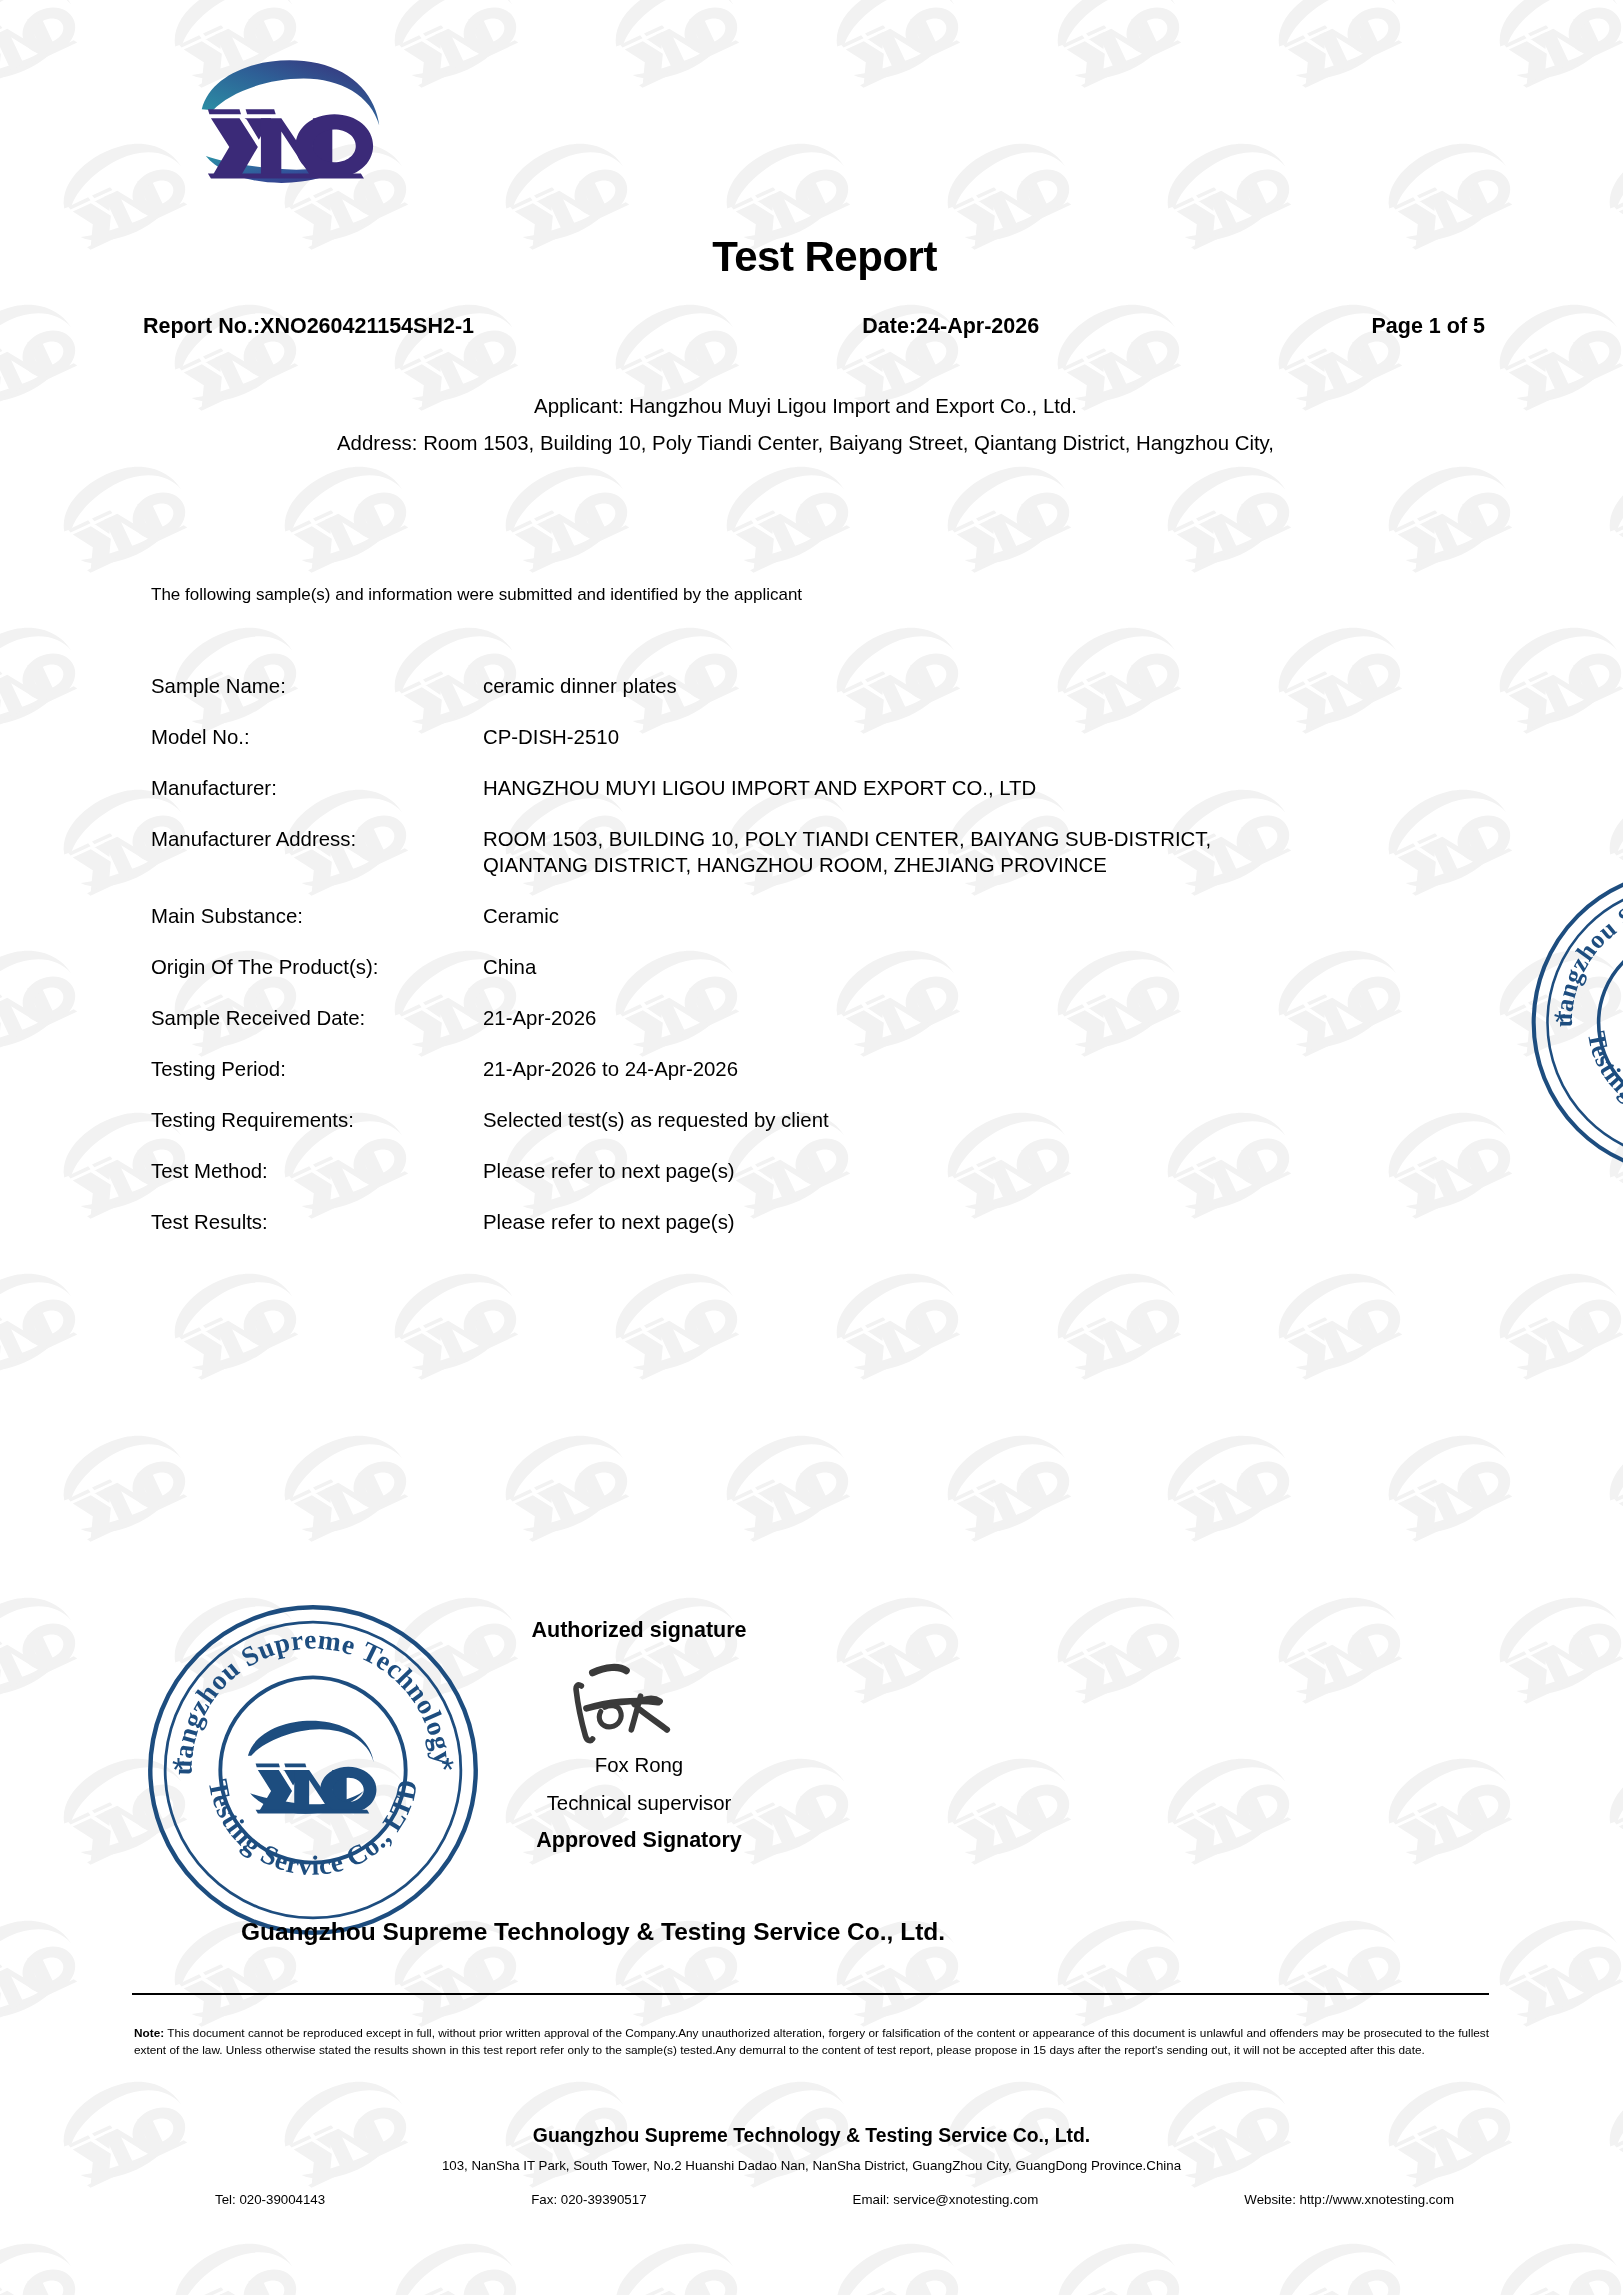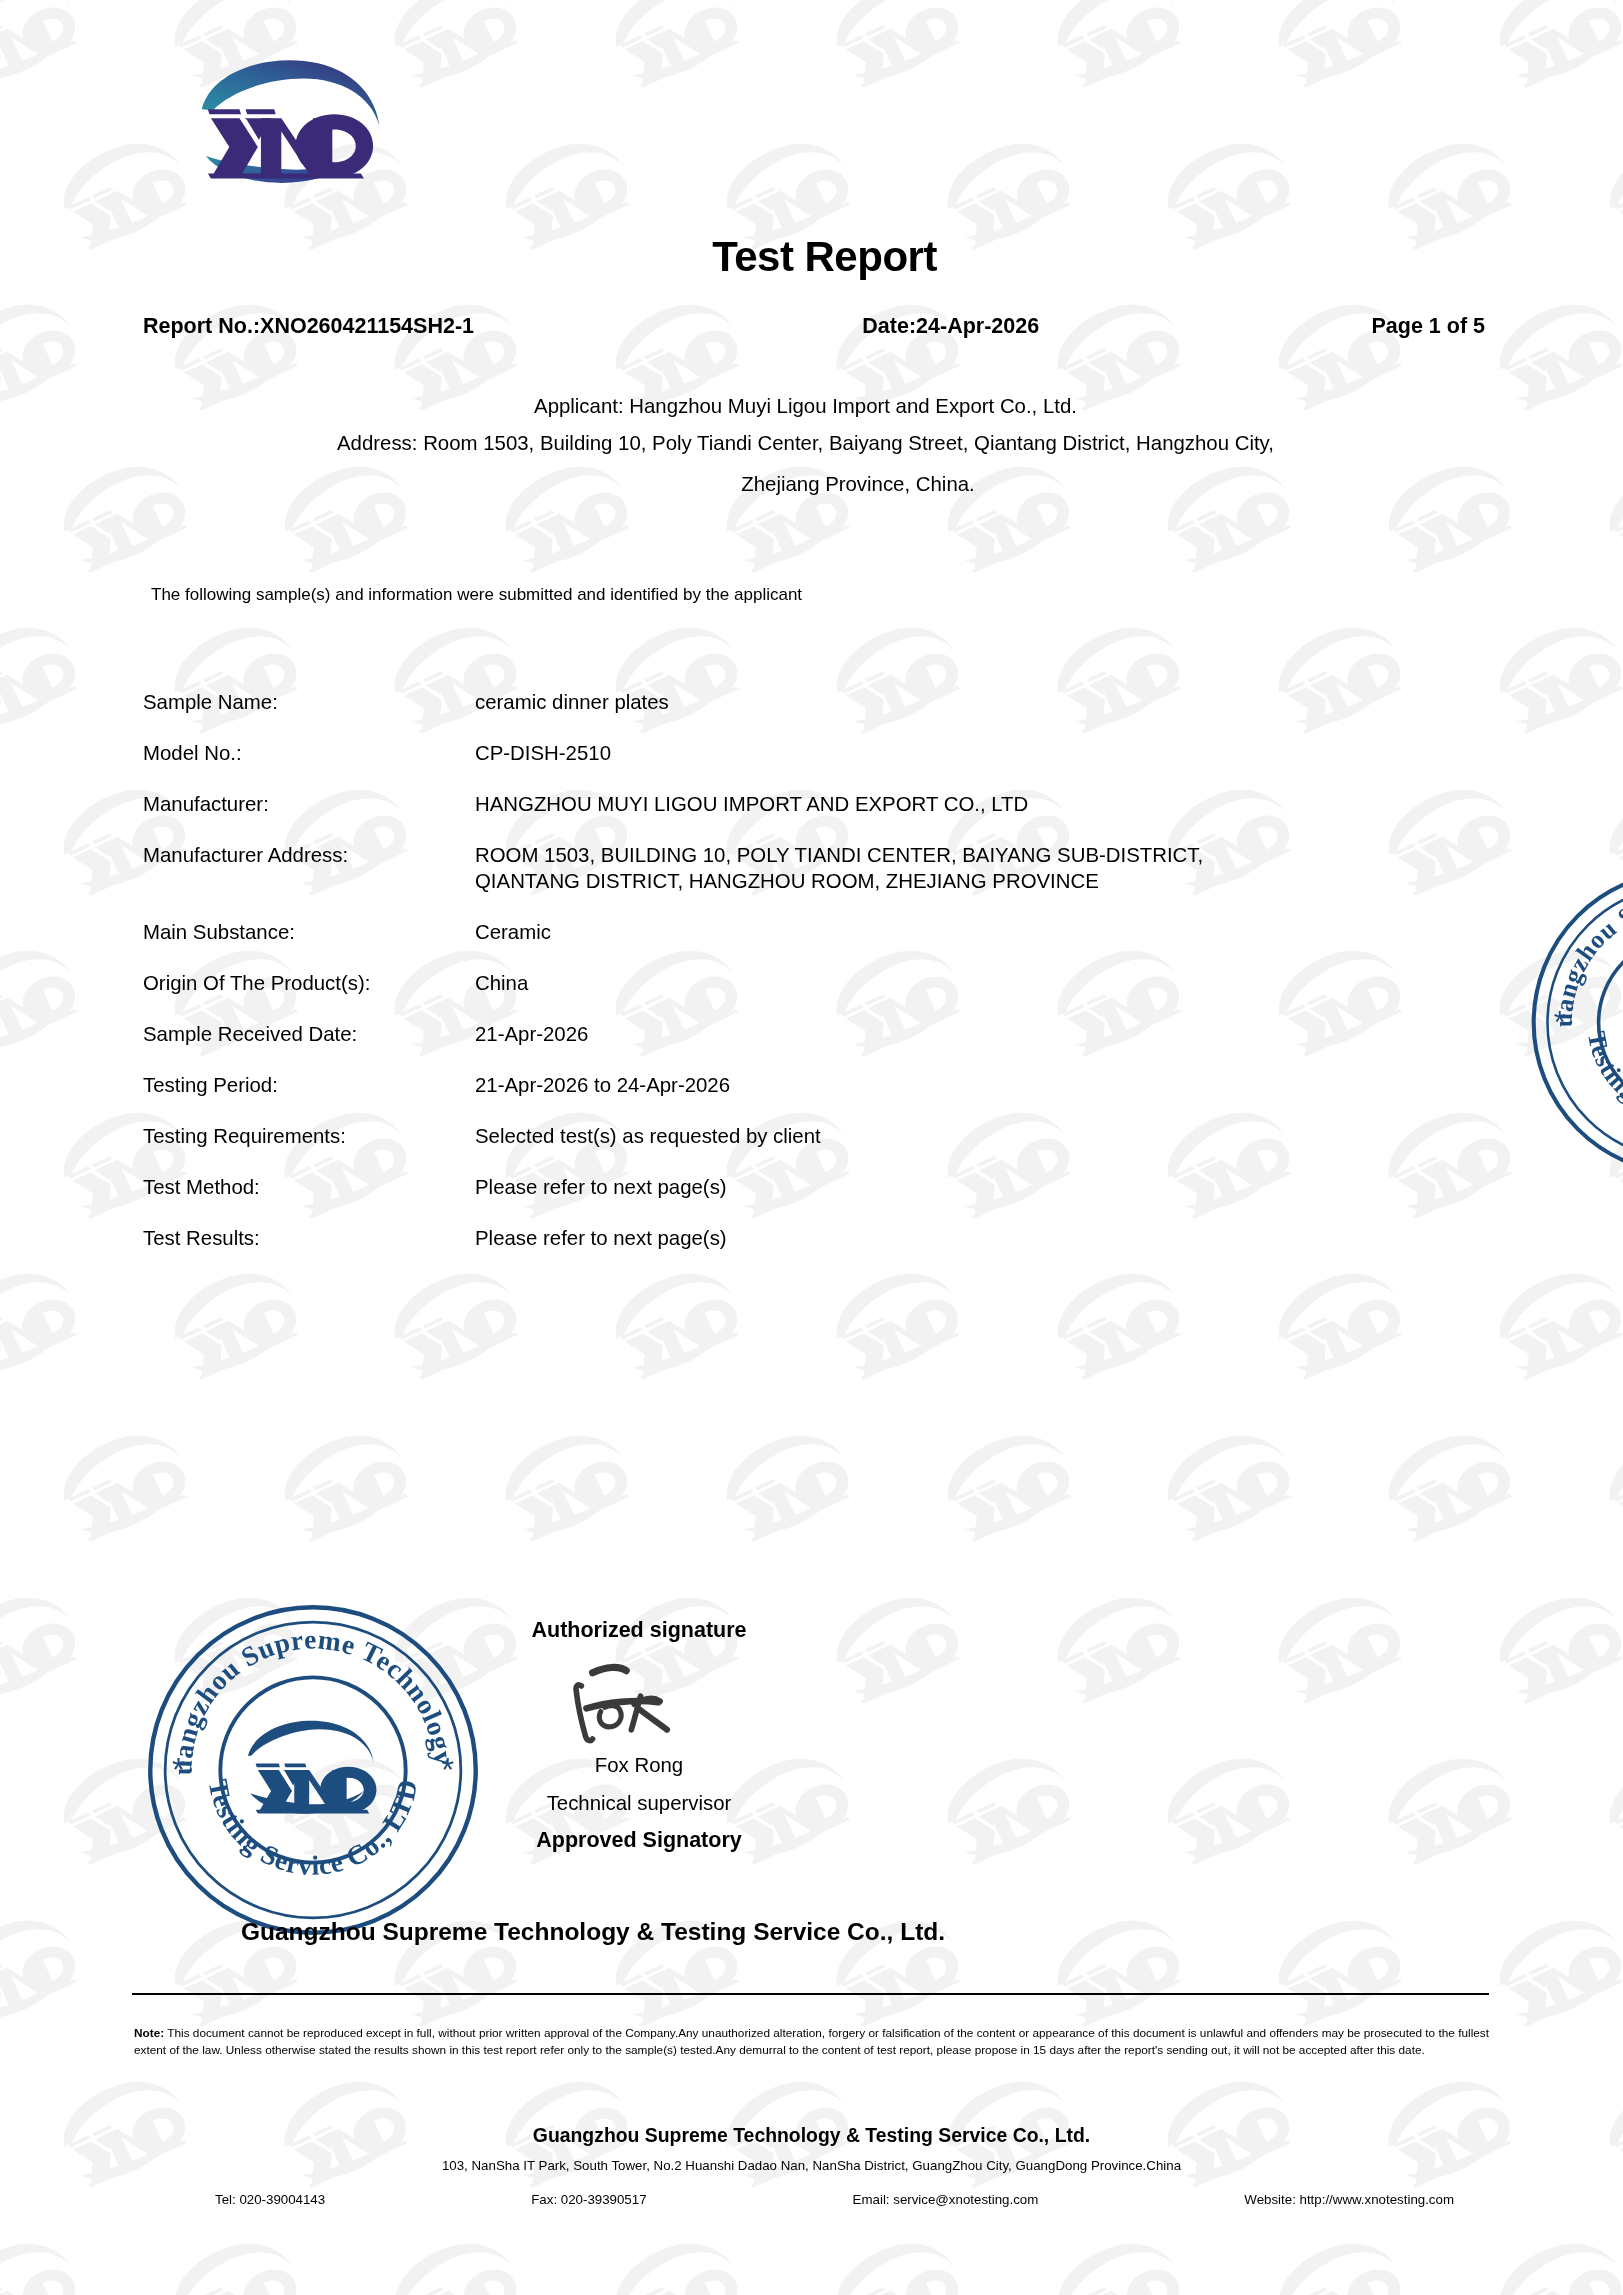--- a/index.html
+++ b/index.html
@@ -65,23 +65,22 @@
   #applicant-block .line.indent{ padding-left:105px; }
   #applicant-block .line.addr2{ margin-top:-4.1px; }
 
   #submitted-note{
     position:absolute; left:151px; top:585px;
     font-size:17px;
   }
 
   
   #sample-table{
-    position:absolute; left:143px; top:675px;
+    position:absolute; left:151px; top:675px;
     font-size:20.4px;
-    margin-top:16px;
   }
   .srow{ display:flex; margin-bottom:28px; }
   .srow.tight{ margin-bottom:3.1px; }
   .slabel{ width:332px; flex:0 0 332px; }
   .svalue{ flex:1 1 auto; white-space:nowrap; }
   .svalue.cont{ margin-left:332px; }
 
   
   #stamp-primary{
     position:absolute; left:142px; top:1599px;
@@ -2098,21 +2097,20 @@
 
   <div id="header-meta">
     <span class="hm-report">Report No.:XNO260421154SH2-1</span>
     <span class="hm-date">Date:24-Apr-2026</span>
     <span class="hm-page">Page 1 of 5</span>
   </div>
 
   <div id="applicant-block">
     <div class="line">Applicant: Hangzhou Muyi Ligou Import and Export Co., Ltd.</div>
     <div class="line addr2">Address: Room 1503, Building 10, Poly Tiandi Center, Baiyang Street, Qiantang District, Hangzhou City,</div>
-    <div class="line indent">Zhejiang Province, China.</div>
   </div>
 
   <div id="submitted-note">The following sample(s) and information were submitted and identified by the applicant</div>
 
   <div id="sample-table">
     <div class="srow">
       <div class="slabel">Sample Name:</div>
       <div class="svalue">ceramic dinner plates</div>
     </div>
     <div class="srow">

